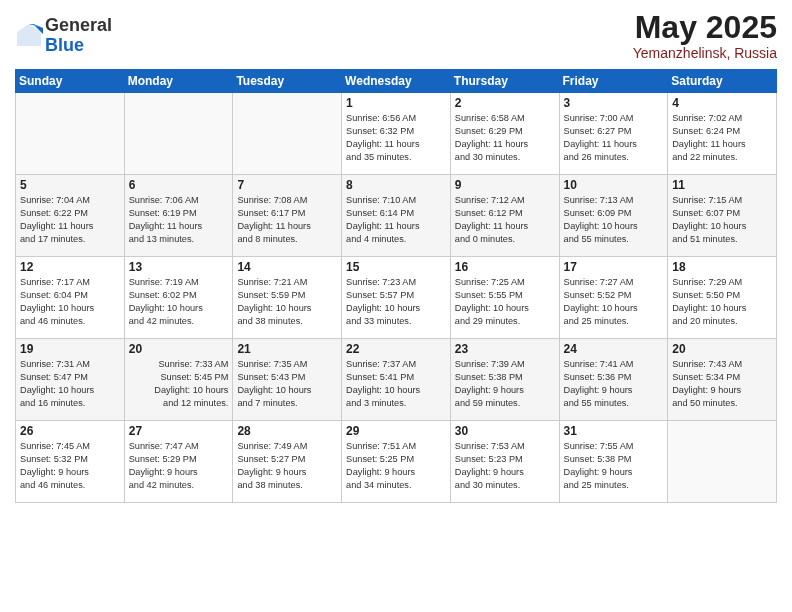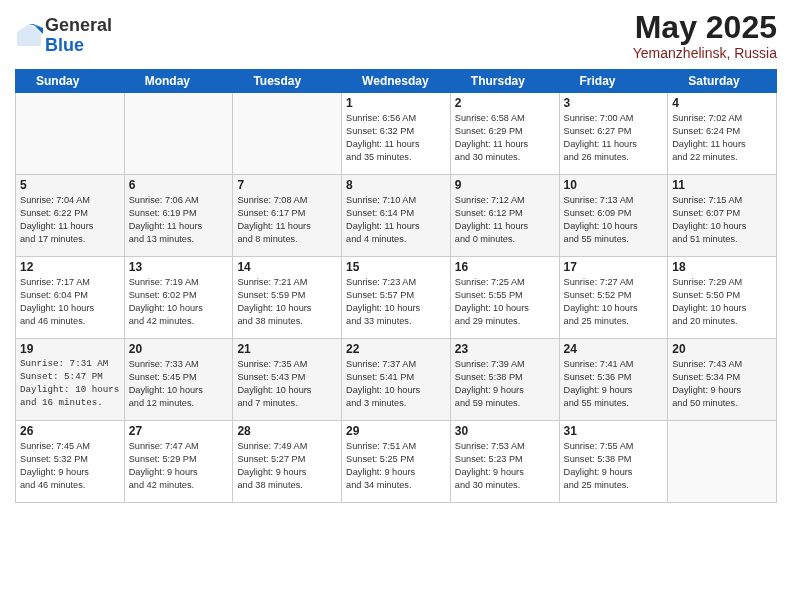--- a/index.html
+++ b/index.html
@@ -52,21 +52,21 @@
     }
     .calendar {
       width: 100%;
       border-collapse: collapse;
       table-layout: fixed;
     }
     .calendar th {
       background: #1565c0;
       color: #fff;
       text-align: left;
-      padding: 4px 20px;
+      padding: 4px 3px;
       font-size: 12px;
       font-weight: bold;
       border: 1px solid #1565c0;
     }
     .calendar td {
       border: 1px solid #ccc;
       vertical-align: top;
       padding: 3px 4px;
       height: 82px;
       font-size: 9.5px;
@@ -258,28 +258,28 @@
             <div class="day-num">18</div>
             <div class="day-info" style="white-space: pre-line;">Sunrise: 7:29 AM
 Sunset: 5:50 PM
 Daylight: 10 hours
 and 20 minutes.</div>
           </td>
         </tr>
         <tr class="row-shade">
           <td>
             <div class="day-num">19</div>
-            <div class="day-info" style="white-space: pre-line; font-family: Liberation Mono, monospace;">Sunrise: 7:31 AM
+            <div class="day-info" style="white-space: pre-line;">Sunrise: 7:31 AM
 Sunset: 5:47 PM
 Daylight: 10 hours
 and 16 minutes.</div>
           </td>
           <td>
             <div class="day-num">20</div>
-            <div class="day-info" style="white-space: pre-line;">Sunrise: 7:33 AM
+            <div class="day-info" style="white-space: pre-line; text-align: right;">Sunrise: 7:33 AM
 Sunset: 5:45 PM
 Daylight: 10 hours
 and 12 minutes.</div>
           </td>
           <td>
             <div class="day-num">21</div>
             <div class="day-info" style="white-space: pre-line;">Sunrise: 7:35 AM
 Sunset: 5:43 PM
 Daylight: 10 hours
 and 7 minutes.</div>

